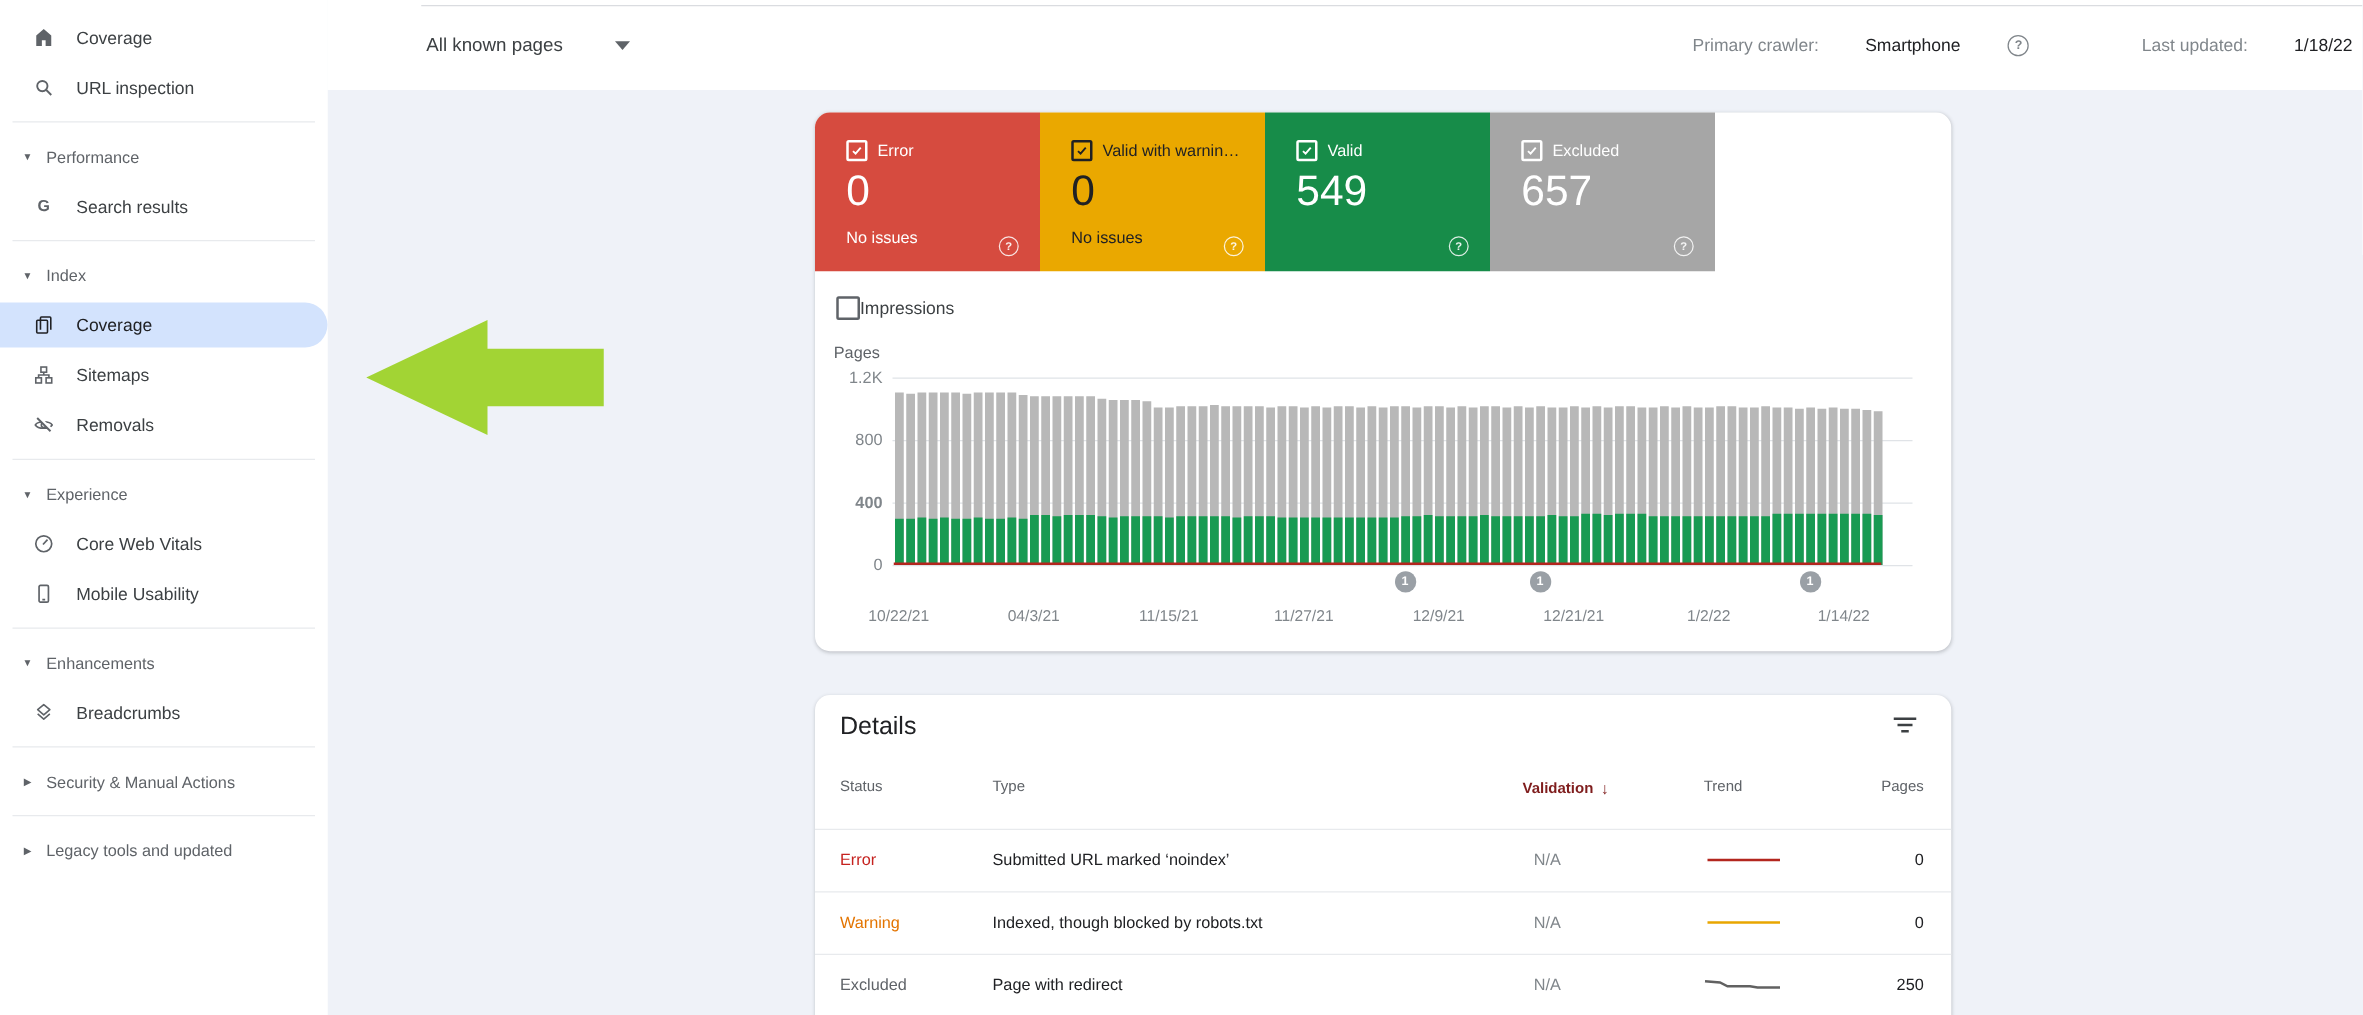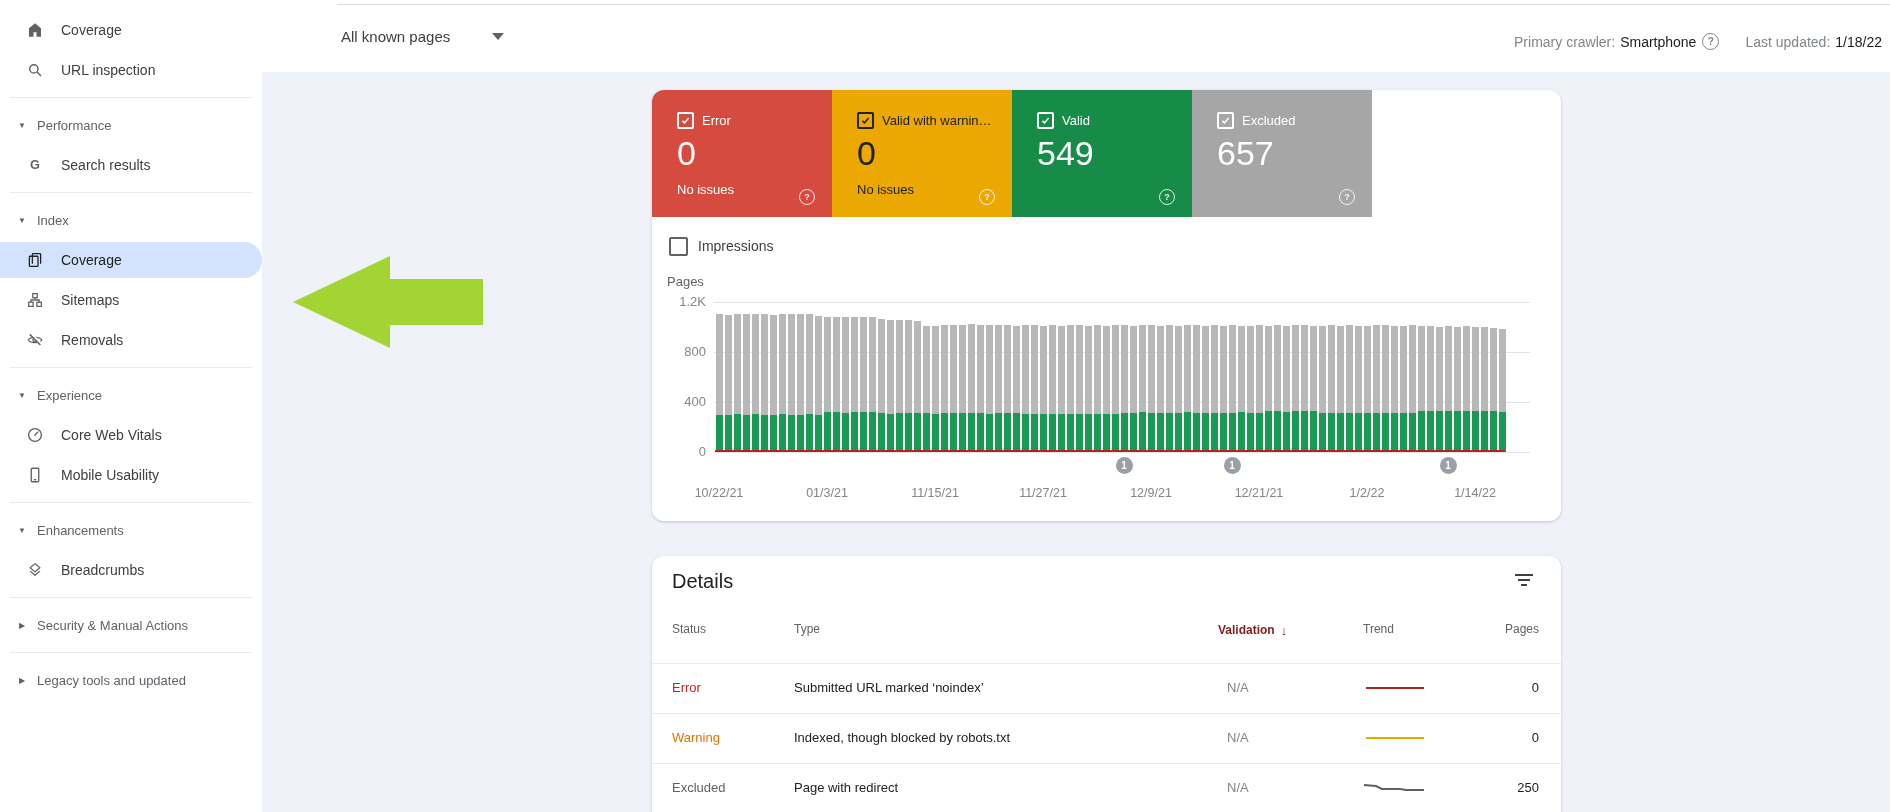--- a/index.html
+++ b/index.html
@@ -20,38 +20,38 @@
   .sb-head .lbl{margin-left:9px;font-size:13px;color:#5f6368;white-space:nowrap;}
   .sb-div{height:15px;position:relative;}
   .sb-div>div{position:absolute;top:7px;left:10px;right:10px;height:1px;background:#e8eaed;}
   
   .main{position:absolute;left:262px;top:0;right:0;bottom:0;background:#eff2f8;}
   .topband{position:absolute;left:0;top:0;width:100%;height:72px;background:#fff;}
   .topline{position:absolute;left:75px;top:4px;right:0;height:1px;background:#dadce0;}
   .scope{position:absolute;left:79px;top:22px;height:28px;display:flex;align-items:center;cursor:pointer;}
   .scope .txt{font-size:15px;color:#3c4043;}
   .scope .caret{margin-left:42px;width:0;height:0;border-left:6px solid transparent;border-right:6px solid transparent;border-top:7px solid #5f6368;}
-  .crawlinfo{position:absolute;right:8px;top:22px;height:28px;display:flex;align-items:flex-end;font-size:14px;color:#80868b;}
+  .crawlinfo{position:absolute;right:8px;top:22px;height:28px;display:flex;align-items:center;font-size:14px;color:#80868b;gap:32px;}
   .crawlinfo b{font-weight:400;color:#202124;margin-left:5px;}
   .qmark{display:inline-flex;align-items:center;justify-content:center;width:15px;height:15px;border:1.5px solid #80868b;border-radius:50%;font-size:10px;font-weight:bold;color:#80868b;margin-left:6px;cursor:pointer;}
   .gap24{width:26px;}
   
   .panel{position:absolute;background:#fff;border-radius:12px;box-shadow:0 1px 3px rgba(60,64,67,.25);}
   #chartPanel{left:390px;top:90px;width:909px;height:431px;}
   .sum-card{position:absolute;top:0;width:180px;height:127px;box-sizing:border-box;cursor:pointer;}
   .sum-card .row1{position:absolute;left:25px;top:22px;display:flex;align-items:center;}
   .sum-card .cb{width:13px;height:13px;border:2px solid;border-radius:2px;display:flex;align-items:center;justify-content:center;flex:none;}
   .sum-card .cb svg{width:11px;height:11px;}
   .sum-card .clabel{margin-left:8px;font-size:13px;white-space:nowrap;overflow:hidden;max-width:125px;}
   .sum-card .cvalue{position:absolute;left:25px;top:43px;font-size:34px;line-height:40px;}
   .sum-card .csub{position:absolute;left:25px;top:92px;font-size:13px;}
   .sum-card .chelp{position:absolute;right:17px;top:99px;width:14px;height:14px;border:1.5px solid rgba(255,255,255,.85);border-radius:50%;font-size:9px;font-weight:bold;color:rgba(255,255,255,.9);display:flex;align-items:center;justify-content:center;cursor:pointer;}
   .impress{position:absolute;left:17px;top:146px;height:20px;display:flex;align-items:center;cursor:pointer;}
   .impress .box{width:15px;height:15px;border:2px solid #5f6368;border-radius:2px;flex:none;}
-  .impress .lbl{margin-left:10px;font-size:14px;color:#3c4043;}
+  .impress .lbl{font-size:14px;color:#3c4043;}
   .ylab{position:absolute;left:15px;top:184px;font-size:13px;color:#5f6368;}
   .gridline{position:absolute;left:62px;width:816px;height:1px;background:#e0e3e7;}
   .ytick{position:absolute;left:0;width:54px;height:16px;line-height:16px;text-align:right;font-size:13px;color:#80868b;}
   .bar{position:absolute;width:7px;}
   .baseline-red{position:absolute;left:63px;top:360px;width:790px;height:2px;background:#b3261e;}
   .marker{position:absolute;width:17px;height:17px;border-radius:50%;background:#9aa0a6;color:#fff;font-size:10px;font-weight:bold;display:flex;align-items:center;justify-content:center;cursor:pointer;}
   .xtick{position:absolute;top:396px;width:76px;text-align:center;font-size:12.5px;color:#80868b;}
   
   #detailsPanel{left:390px;top:556px;width:909px;height:300px;}
   .dtitle{position:absolute;left:20px;top:14px;font-size:20px;color:#202124;}
@@ -296,21 +296,21 @@
       <span class="box"></span>
       <span class="lbl">Impressions</span>
     </div>
     <div class="ylab">Pages</div>
     <div id="chartArea">
         <div class="gridline" style="top: 212px;"></div>
         <div class="ytick" style="top: 204px;">1.2K</div>
         <div class="gridline" style="top: 262px;"></div>
         <div class="ytick" style="top: 254px;">800</div>
         <div class="gridline" style="top: 312px;"></div>
-        <div class="ytick" style="top: 304px;">400</div>
+        <div class="ytick" style="top: 304px; font-weight: bold;">400</div>
         <div class="gridline" style="top: 362px;"></div>
         <div class="ytick" style="top: 354px;">0</div>
         <div class="bar" style="left: 63.5px; background: rgb(184, 184, 184); height: 138.125px; top: 223.875px;"></div>
         <div class="bar" style="left: 63.5px; background: rgb(24, 154, 82); height: 37.25px; top: 324.75px;"></div>
         <div class="bar" style="left: 72.5px; background: rgb(184, 184, 184); height: 137.5px; top: 224.5px;"></div>
         <div class="bar" style="left: 72.5px; background: rgb(24, 154, 82); height: 37.5px; top: 324.5px;"></div>
         <div class="bar" style="left: 81.5px; background: rgb(184, 184, 184); height: 138.125px; top: 223.875px;"></div>
         <div class="bar" style="left: 81.5px; background: rgb(24, 154, 82); height: 37.75px; top: 324.25px;"></div>
         <div class="bar" style="left: 90.5px; background: rgb(184, 184, 184); height: 137.75px; top: 224.25px;"></div>
         <div class="bar" style="left: 90.5px; background: rgb(24, 154, 82); height: 37.375px; top: 324.625px;"></div>
@@ -477,21 +477,21 @@
         <div class="bar" style="left: 819.5px; background: rgb(184, 184, 184); height: 125px; top: 237px;"></div>
         <div class="bar" style="left: 819.5px; background: rgb(24, 154, 82); height: 41px; top: 321px;"></div>
         <div class="bar" style="left: 828.5px; background: rgb(184, 184, 184); height: 124.75px; top: 237.25px;"></div>
         <div class="bar" style="left: 828.5px; background: rgb(24, 154, 82); height: 41.375px; top: 320.625px;"></div>
         <div class="bar" style="left: 837.5px; background: rgb(184, 184, 184); height: 124.375px; top: 237.625px;"></div>
         <div class="bar" style="left: 837.5px; background: rgb(24, 154, 82); height: 41.125px; top: 320.875px;"></div>
         <div class="bar" style="left: 846.5px; background: rgb(184, 184, 184); height: 123.125px; top: 238.875px;"></div>
         <div class="bar" style="left: 846.5px; background: rgb(24, 154, 82); height: 40.375px; top: 321.625px;"></div>
         <div class="baseline-red"></div>
         <div class="xtick" style="left: 29px;">10/22/21</div>
-        <div class="xtick" style="left: 137px;">01/3/21</div>
+        <div class="xtick" style="left: 137px;">04/3/21</div>
         <div class="xtick" style="left: 245px;">11/15/21</div>
         <div class="xtick" style="left: 353px;">11/27/21</div>
         <div class="xtick" style="left: 461px;">12/9/21</div>
         <div class="xtick" style="left: 569px;">12/21/21</div>
         <div class="xtick" style="left: 677px;">1/2/22</div>
         <div class="xtick" style="left: 785px;">1/14/22</div>
         <div class="marker" style="left: 463.5px; top: 367px;">1</div>
         <div class="marker" style="left: 571.5px; top: 367px;">1</div>
         <div class="marker" style="left: 787.5px; top: 367px;">1</div>
       </div>

